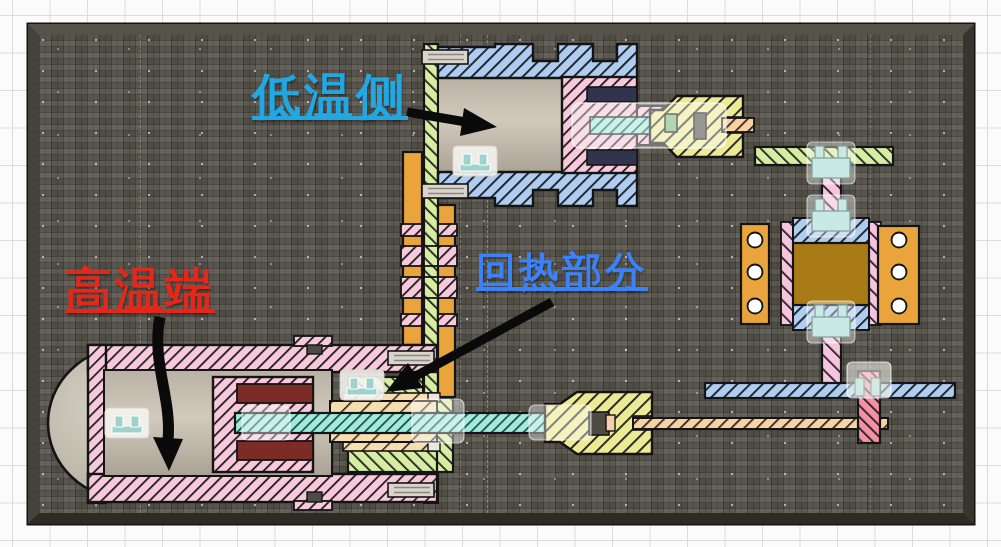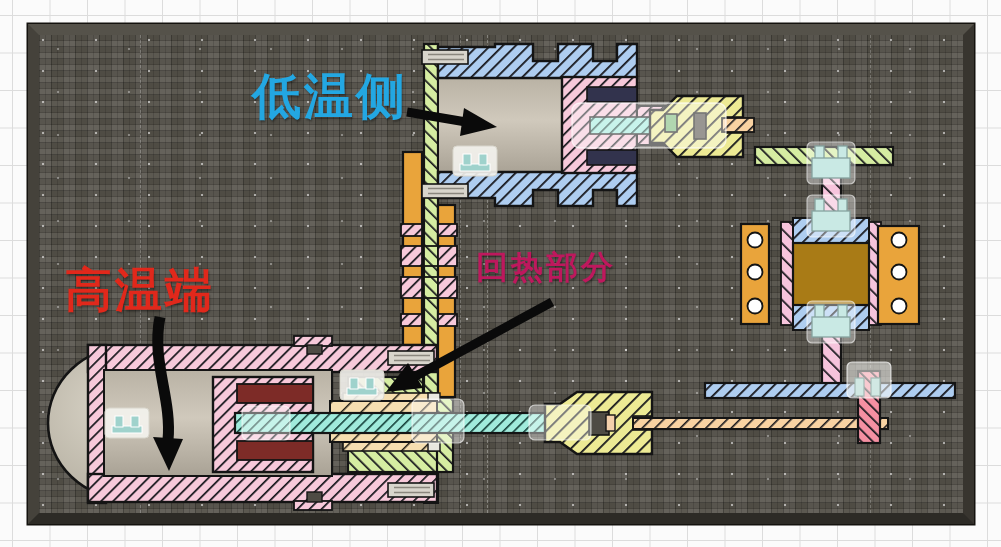--- a/index.html
+++ b/index.html
@@ -35,24 +35,25 @@
   }
   .guide{
     position:absolute;top:0;bottom:0;width:0;
     border-left:1px dashed rgba(255,255,255,.22);
   }
   .machine{position:absolute;left:0;top:0;}
   .callout{
     position:absolute;font-weight:bold;line-height:1;
     letter-spacing:3px;white-space:nowrap;
     text-shadow:1px 2px 2px rgba(0,0,0,.30);
+    text-decoration:underline;
   }
   .callout.cold{left:252px;top:72px;font-size:49px;color:#23a7e2;}
   .callout.hot{left:65px;top:266px;font-size:47px;color:#e1281b;}
-  .callout.regen{left:476px;top:251px;font-size:32px;color:#be185d;}
+  .callout.regen{left:476px;top:251px;font-size:40px;color:#3b82f6;}
 </style>
 </head>
 <body>
 
 <div class="panel-frame">
   <div class="panel-weave">
     <div class="guide" style="left:101px"></div>
     <div class="guide" style="left:421px"></div>
     <div class="guide" style="left:448px;border-left-color:rgba(255,255,255,.3)"></div>
     <div class="guide" style="left:831px"></div>

